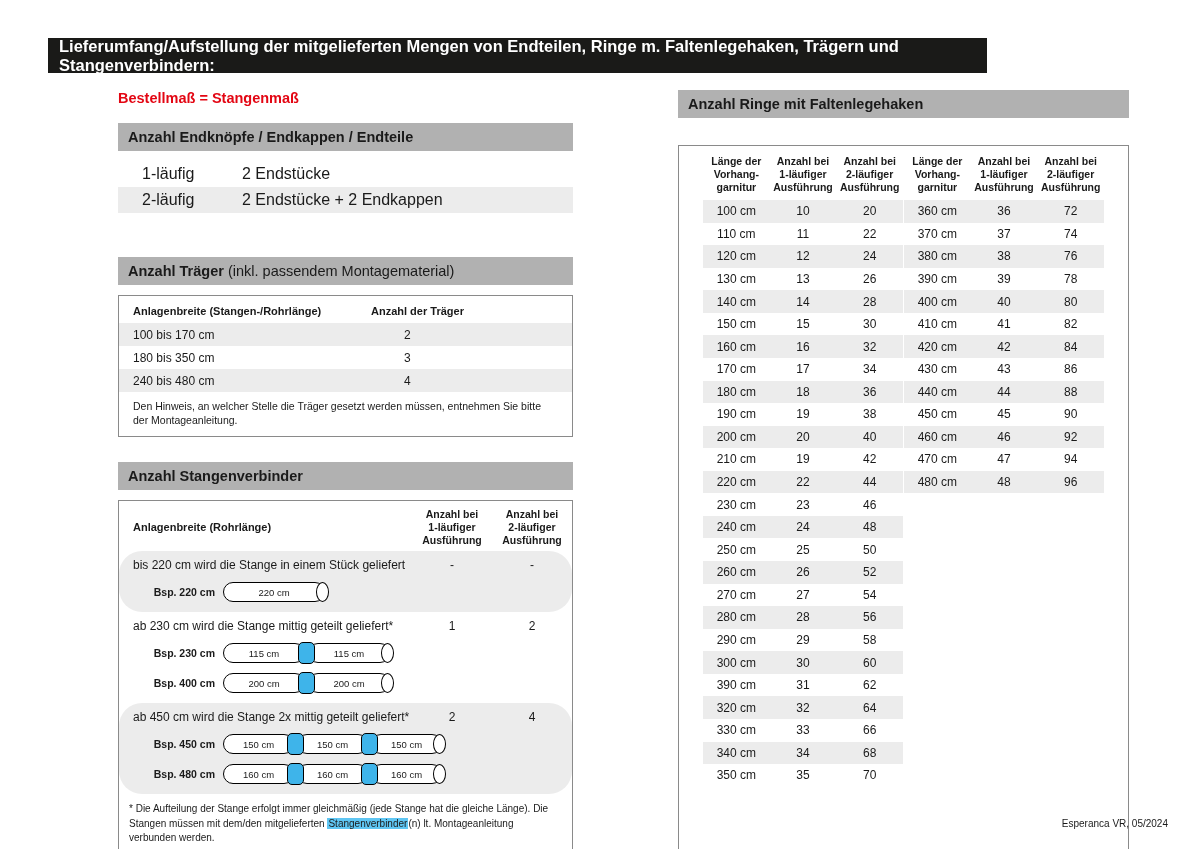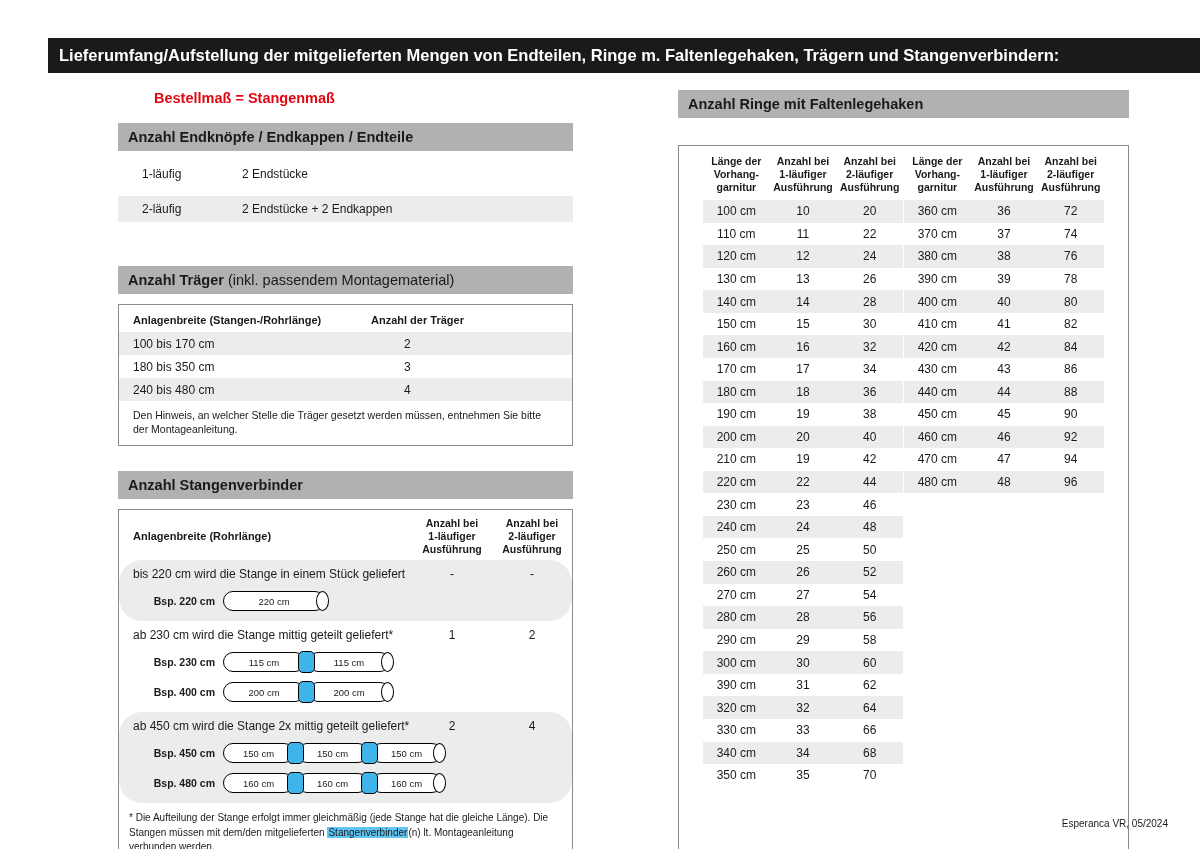--- a/index.html
+++ b/index.html
@@ -3,35 +3,35 @@
 <meta charset="utf-8">
 <style>
   * { margin:0; padding:0; box-sizing:border-box; }
   html,body { background:#fff; }
   body {
     width:1200px; height:849px; position:relative;
     font-family:"Liberation Sans", sans-serif; color:#1a1a1a;
     overflow:hidden;
   }
   .topbar {
-    position:absolute; left:48px; top:38px; width:1152px; height:35px;
+    position:absolute; left:48px; top:38px; width:939px; height:35px;
     background:var(--header_bg,#1a1a18); color:#fff;
     display:flex; align-items:center; padding-left:11px;
     font-weight:bold; font-size:16.5px;
   }
   .left-col { position:absolute; left:118px; top:90px; width:455px; }
-  .subtitle { color:var(--red,#e30613); font-weight:bold; font-size:14.5px; height:18px; margin-bottom:15px;margin-left:36px; }
+  .subtitle { color:var(--red,#e30613); font-weight:bold; font-size:14.5px; height:18px; margin-bottom:15px; }
   .section-header {
     background:var(--section_bg,#b1b1b1); height:28px; display:flex; align-items:center;
     padding-left:10px; font-size:14.5px; margin-bottom:10px;
   }
   .section-header .bold { font-weight:bold; }
   .section-header .normal { font-weight:normal; white-space:pre; }
   .endteile { margin-bottom:44px; }
-  .et-row { display:grid; grid-template-columns:100px 1fr; height:26px; align-items:center; padding-left:24px; font-size:12px;margin-top:9px; }
+  .et-row { display:grid; grid-template-columns:100px 1fr; height:26px; align-items:center; padding-left:24px; font-size:16px; }
   .et-row:nth-child(even) { background:var(--stripe,#ececec); }
   .box { border:1px solid #8a8a8a; }
   .traeger-box { margin-bottom:25px; }
   .tr-head { display:grid; grid-template-columns:238px 1fr; padding:9px 0 6px 14px; font-size:11px; font-weight:bold; }
   .tr-row { display:grid; grid-template-columns:238px 1fr; height:23px; align-items:center; padding-left:14px; font-size:12px; }
   .tr-row:nth-child(odd) { background:var(--stripe,#ececec); }
   .tr-count { padding-left:33px; }
   .tr-note { font-size:10.5px; line-height:1.35; padding:7px 24px 9px 14px; }
   .vb-head { display:grid; grid-template-columns:1fr 80px 80px; align-items:center; height:50px; padding-top:2px; }
   .vb-c1 { font-size:11px; font-weight:bold; padding-left:14px; }

